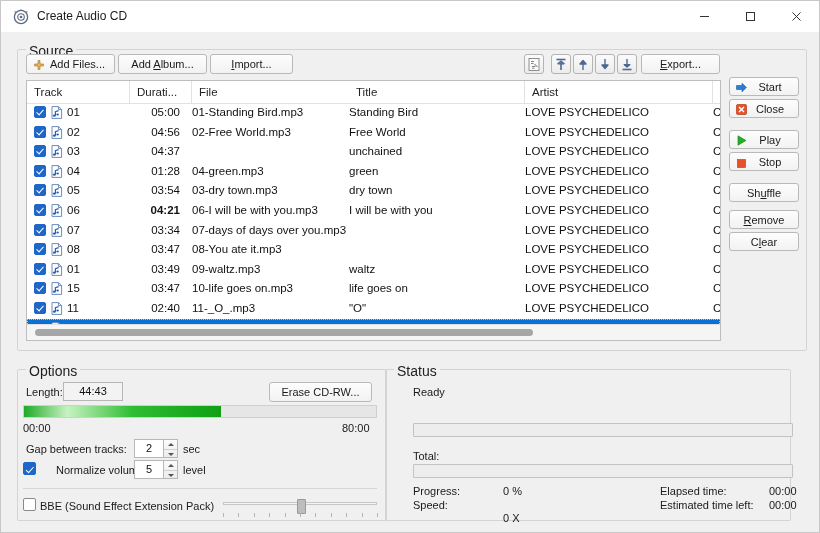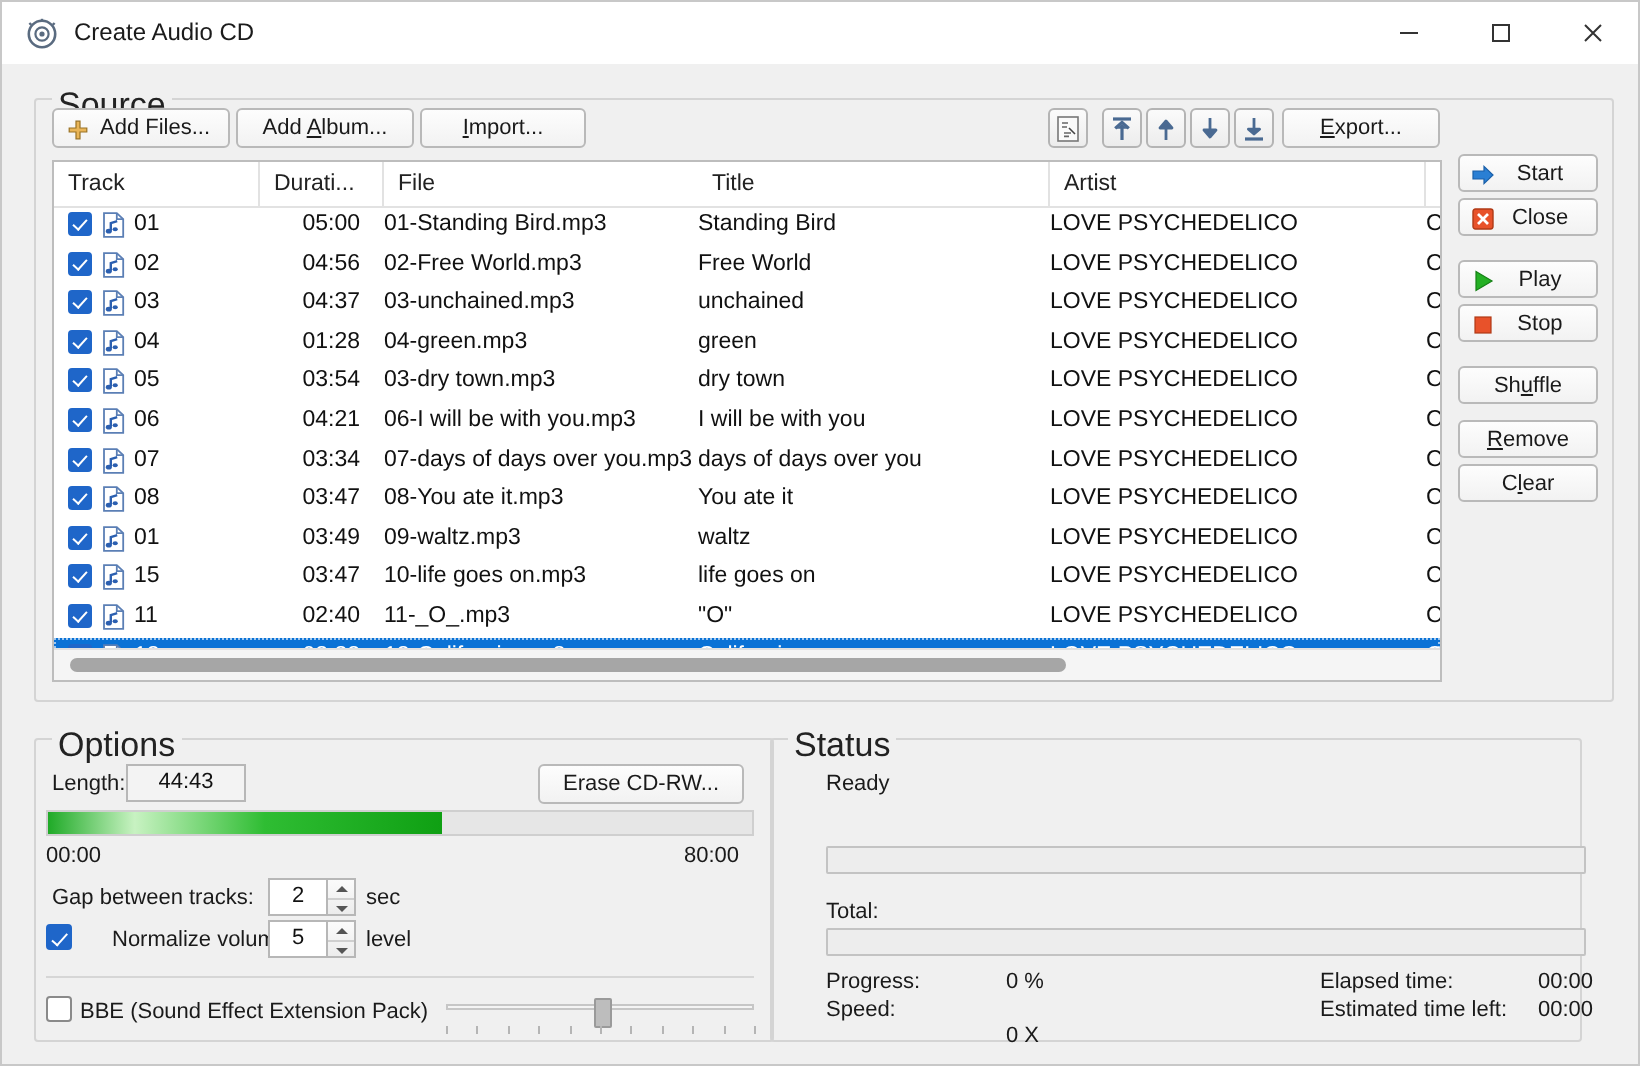--- a/index.html
+++ b/index.html
@@ -37,21 +37,21 @@
     color:#333;font-size:11px;
   }
 
   
   .group{
     position:absolute;border:1px solid #d4d4d4;border-radius:2px;
     background:transparent;
   }
   .group-title{
     position:absolute;top:-7px;left:8px;background:#f0f0f0;
-    padding:0 3px;font-size:17px;color:#222;
+    padding:0 3px;font-size:14px;color:#222;
   }
 
   
   .btn{
     background:linear-gradient(#fdfdfd,#f2f2f2);
     border:1px solid #b9b9b9;border-radius:3px;
     font-size:11px;color:#1a1a1a;
     display:flex;align-items:center;justify-content:center;
     box-sizing:border-box;cursor:default;
     position:absolute;
@@ -303,21 +303,20 @@
           <span class="chk" style="left: 7px; top: 3px;"></span>
           <span class="fileicon" style="left: 24px; top: 3px;"><svg width="12" height="13" viewBox="0 0 12 13">
               <path d="M1 0.6 H7.4 L10.6 3.6 V12.4 H1 Z" fill="#ffffff" stroke="#5b7fb5" stroke-width="0.9"></path>
               <path d="M7.4 0.6 V3.6 H10.6" fill="none" stroke="#5b7fb5" stroke-width="0.9"></path>
               <path d="M7.6 4.6 L4.4 5.6 V9.4" fill="none" stroke="#2b5fb0" stroke-width="1.2"></path>
               <ellipse cx="3.4" cy="9.6" rx="1.5" ry="1.2" fill="#2b5fb0"></ellipse>
               <ellipse cx="6.6" cy="8.6" rx="1.3" ry="1.0" fill="#2b5fb0"></ellipse>
             </svg></span>
           <span class="cell" style="left: 40px; width: 60px;">03</span>
           <span class="cell r" style="left: 103px; width: 55px; padding-right: 5px;">04:37</span>
-          <span class="cell" style="left: 165px; width: 155px;">03-unchained.mp3</span>
           <span class="cell" style="left: 322px; width: 172px;">unchained</span>
           <span class="cell" style="left: 498px; width: 185px;">LOVE PSYCHEDELICO</span>
           <span class="cell" style="left: 686px; width: 26px;">C:</span>
         </div>
         <div class="row" style="top: 80.8px;">
           <span class="chk" style="left: 7px; top: 3px;"></span>
           <span class="fileicon" style="left: 24px; top: 3px;"><svg width="12" height="13" viewBox="0 0 12 13">
               <path d="M1 0.6 H7.4 L10.6 3.6 V12.4 H1 Z" fill="#ffffff" stroke="#5b7fb5" stroke-width="0.9"></path>
               <path d="M7.4 0.6 V3.6 H10.6" fill="none" stroke="#5b7fb5" stroke-width="0.9"></path>
               <path d="M7.6 4.6 L4.4 5.6 V9.4" fill="none" stroke="#2b5fb0" stroke-width="1.2"></path>
@@ -350,55 +349,53 @@
         <div class="row" style="top: 120px;">
           <span class="chk" style="left: 7px; top: 3px;"></span>
           <span class="fileicon" style="left: 24px; top: 3px;"><svg width="12" height="13" viewBox="0 0 12 13">
               <path d="M1 0.6 H7.4 L10.6 3.6 V12.4 H1 Z" fill="#ffffff" stroke="#5b7fb5" stroke-width="0.9"></path>
               <path d="M7.4 0.6 V3.6 H10.6" fill="none" stroke="#5b7fb5" stroke-width="0.9"></path>
               <path d="M7.6 4.6 L4.4 5.6 V9.4" fill="none" stroke="#2b5fb0" stroke-width="1.2"></path>
               <ellipse cx="3.4" cy="9.6" rx="1.5" ry="1.2" fill="#2b5fb0"></ellipse>
               <ellipse cx="6.6" cy="8.6" rx="1.3" ry="1.0" fill="#2b5fb0"></ellipse>
             </svg></span>
           <span class="cell" style="left: 40px; width: 60px;">06</span>
-          <span class="cell r" style="left: 103px; width: 55px; padding-right: 5px;">04:21</span>
+          <span class="cell r" style="left: 103px; width: 55px; padding-right: 5px; font-weight: bold;">04:21</span>
           <span class="cell" style="left: 165px; width: 155px;">06-I will be with you.mp3</span>
           <span class="cell" style="left: 322px; width: 172px;">I will be with you</span>
           <span class="cell" style="left: 498px; width: 185px;">LOVE PSYCHEDELICO</span>
           <span class="cell" style="left: 686px; width: 26px;">C:</span>
         </div>
         <div class="row" style="top: 139.6px;">
           <span class="chk" style="left: 7px; top: 3px;"></span>
           <span class="fileicon" style="left: 24px; top: 3px;"><svg width="12" height="13" viewBox="0 0 12 13">
               <path d="M1 0.6 H7.4 L10.6 3.6 V12.4 H1 Z" fill="#ffffff" stroke="#5b7fb5" stroke-width="0.9"></path>
               <path d="M7.4 0.6 V3.6 H10.6" fill="none" stroke="#5b7fb5" stroke-width="0.9"></path>
               <path d="M7.6 4.6 L4.4 5.6 V9.4" fill="none" stroke="#2b5fb0" stroke-width="1.2"></path>
               <ellipse cx="3.4" cy="9.6" rx="1.5" ry="1.2" fill="#2b5fb0"></ellipse>
               <ellipse cx="6.6" cy="8.6" rx="1.3" ry="1.0" fill="#2b5fb0"></ellipse>
             </svg></span>
           <span class="cell" style="left: 40px; width: 60px;">07</span>
           <span class="cell r" style="left: 103px; width: 55px; padding-right: 5px;">03:34</span>
           <span class="cell" style="left: 165px; width: 155px;">07-days of days over you.mp3</span>
-          <span class="cell" style="left: 322px; width: 172px;">days of days over you</span>
           <span class="cell" style="left: 498px; width: 185px;">LOVE PSYCHEDELICO</span>
           <span class="cell" style="left: 686px; width: 26px;">C:</span>
         </div>
         <div class="row" style="top: 159.2px;">
           <span class="chk" style="left: 7px; top: 3px;"></span>
           <span class="fileicon" style="left: 24px; top: 3px;"><svg width="12" height="13" viewBox="0 0 12 13">
               <path d="M1 0.6 H7.4 L10.6 3.6 V12.4 H1 Z" fill="#ffffff" stroke="#5b7fb5" stroke-width="0.9"></path>
               <path d="M7.4 0.6 V3.6 H10.6" fill="none" stroke="#5b7fb5" stroke-width="0.9"></path>
               <path d="M7.6 4.6 L4.4 5.6 V9.4" fill="none" stroke="#2b5fb0" stroke-width="1.2"></path>
               <ellipse cx="3.4" cy="9.6" rx="1.5" ry="1.2" fill="#2b5fb0"></ellipse>
               <ellipse cx="6.6" cy="8.6" rx="1.3" ry="1.0" fill="#2b5fb0"></ellipse>
             </svg></span>
           <span class="cell" style="left: 40px; width: 60px;">08</span>
           <span class="cell r" style="left: 103px; width: 55px; padding-right: 5px;">03:47</span>
           <span class="cell" style="left: 165px; width: 155px;">08-You ate it.mp3</span>
-          <span class="cell" style="left: 322px; width: 172px;">You ate it</span>
           <span class="cell" style="left: 498px; width: 185px;">LOVE PSYCHEDELICO</span>
           <span class="cell" style="left: 686px; width: 26px;">C:</span>
         </div>
         <div class="row" style="top: 178.8px;">
           <span class="chk" style="left: 7px; top: 3px;"></span>
           <span class="fileicon" style="left: 24px; top: 3px;"><svg width="12" height="13" viewBox="0 0 12 13">
               <path d="M1 0.6 H7.4 L10.6 3.6 V12.4 H1 Z" fill="#ffffff" stroke="#5b7fb5" stroke-width="0.9"></path>
               <path d="M7.4 0.6 V3.6 H10.6" fill="none" stroke="#5b7fb5" stroke-width="0.9"></path>
               <path d="M7.6 4.6 L4.4 5.6 V9.4" fill="none" stroke="#2b5fb0" stroke-width="1.2"></path>
               <ellipse cx="3.4" cy="9.6" rx="1.5" ry="1.2" fill="#2b5fb0"></ellipse>

